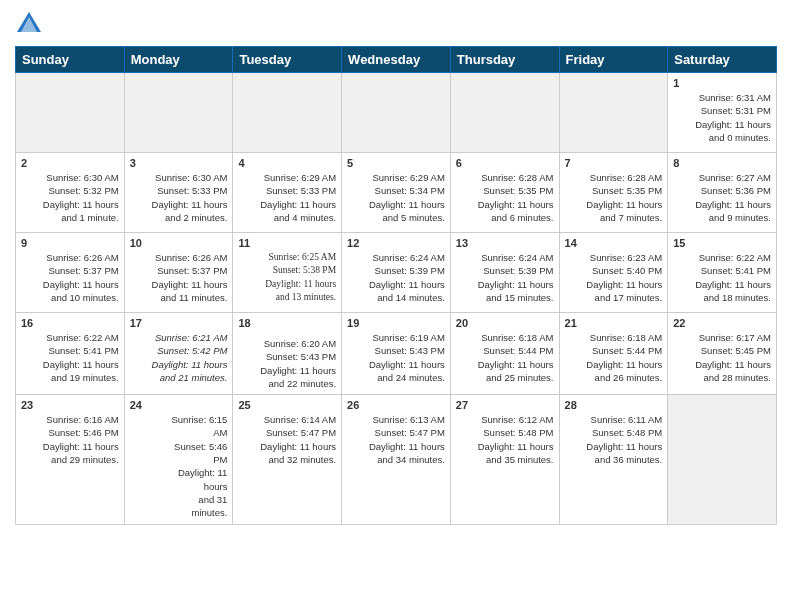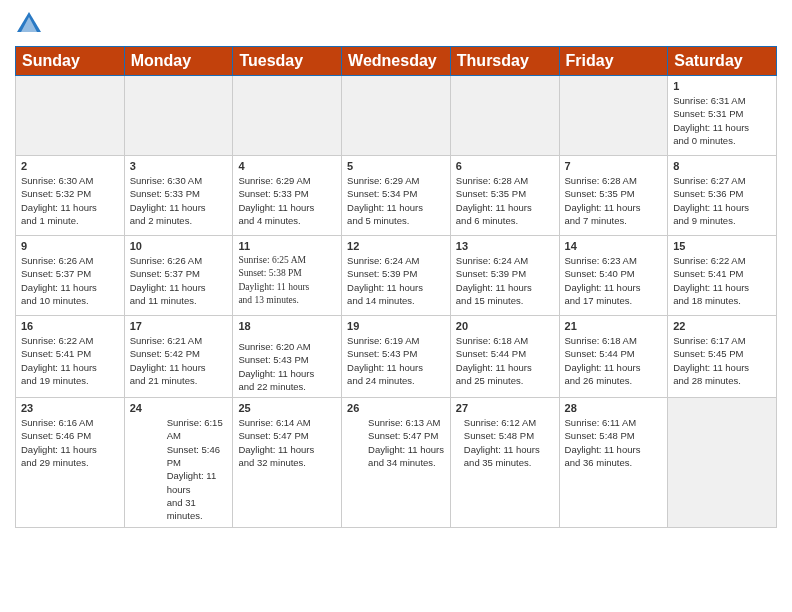--- a/index.html
+++ b/index.html
@@ -43,25 +43,25 @@
     .location {
       font-size: 14px;
       color: #555;
     }
     .calendar {
       width: 100%;
       border-collapse: collapse;
       border: 1px solid #ccc;
     }
     .calendar th {
-      background-color: #c2410c;
+      background-color: #0c4a6e;
       color: #fff;
       text-align: left;
       padding: 5px 6px;
-      font-size: 16px;
+      font-size: 13px;
       font-weight: bold;
       border: 1px solid #1a6bb5;
     }
     .calendar td {
       border: 1px solid #ccc;
       vertical-align: top;
       padding: 4px 5px;
       width: calc(100% / 7);
       height: 80px;
       font-size: 10px;
@@ -74,20 +74,21 @@
     .day-num {
       font-size: 11px;
       font-weight: bold;
       display: block;
       margin-bottom: 2px;
     }
     .day-info {
       font-size: 9.5px;
       line-height: 1.4;
       color: #333;
+      text-align: right;
     }
   </style>
 </head>
 <body>
 
 <div class="page">
   <div class="header">
     <div class="logo">
       <svg class="logo-icon" viewBox="0 0 28 28">
         <polygon points="14,2 26,22 2,22" fill="#2979c4"></polygon>
@@ -237,21 +238,21 @@
         <tr>
           <td>
             <span class="day-num">16</span>
             <div class="day-info" style="white-space: pre-line;">Sunrise: 6:22 AM
 Sunset: 5:41 PM
 Daylight: 11 hours
 and 19 minutes.</div>
           </td>
           <td>
             <span class="day-num">17</span>
-            <div class="day-info" style="white-space: pre-line;">Sunrise: 6:21 AM
+            <div class="day-info" style="white-space: pre-line; font-style: italic;">Sunrise: 6:21 AM
 Sunset: 5:42 PM
 Daylight: 11 hours
 and 21 minutes.</div>
           </td>
           <td>
             <span class="day-num">18</span>
             <div class="day-info" style="white-space: pre-line; margin-top: 8px;">Sunrise: 6:20 AM
 Sunset: 5:43 PM
 Daylight: 11 hours
 and 22 minutes.</div>

